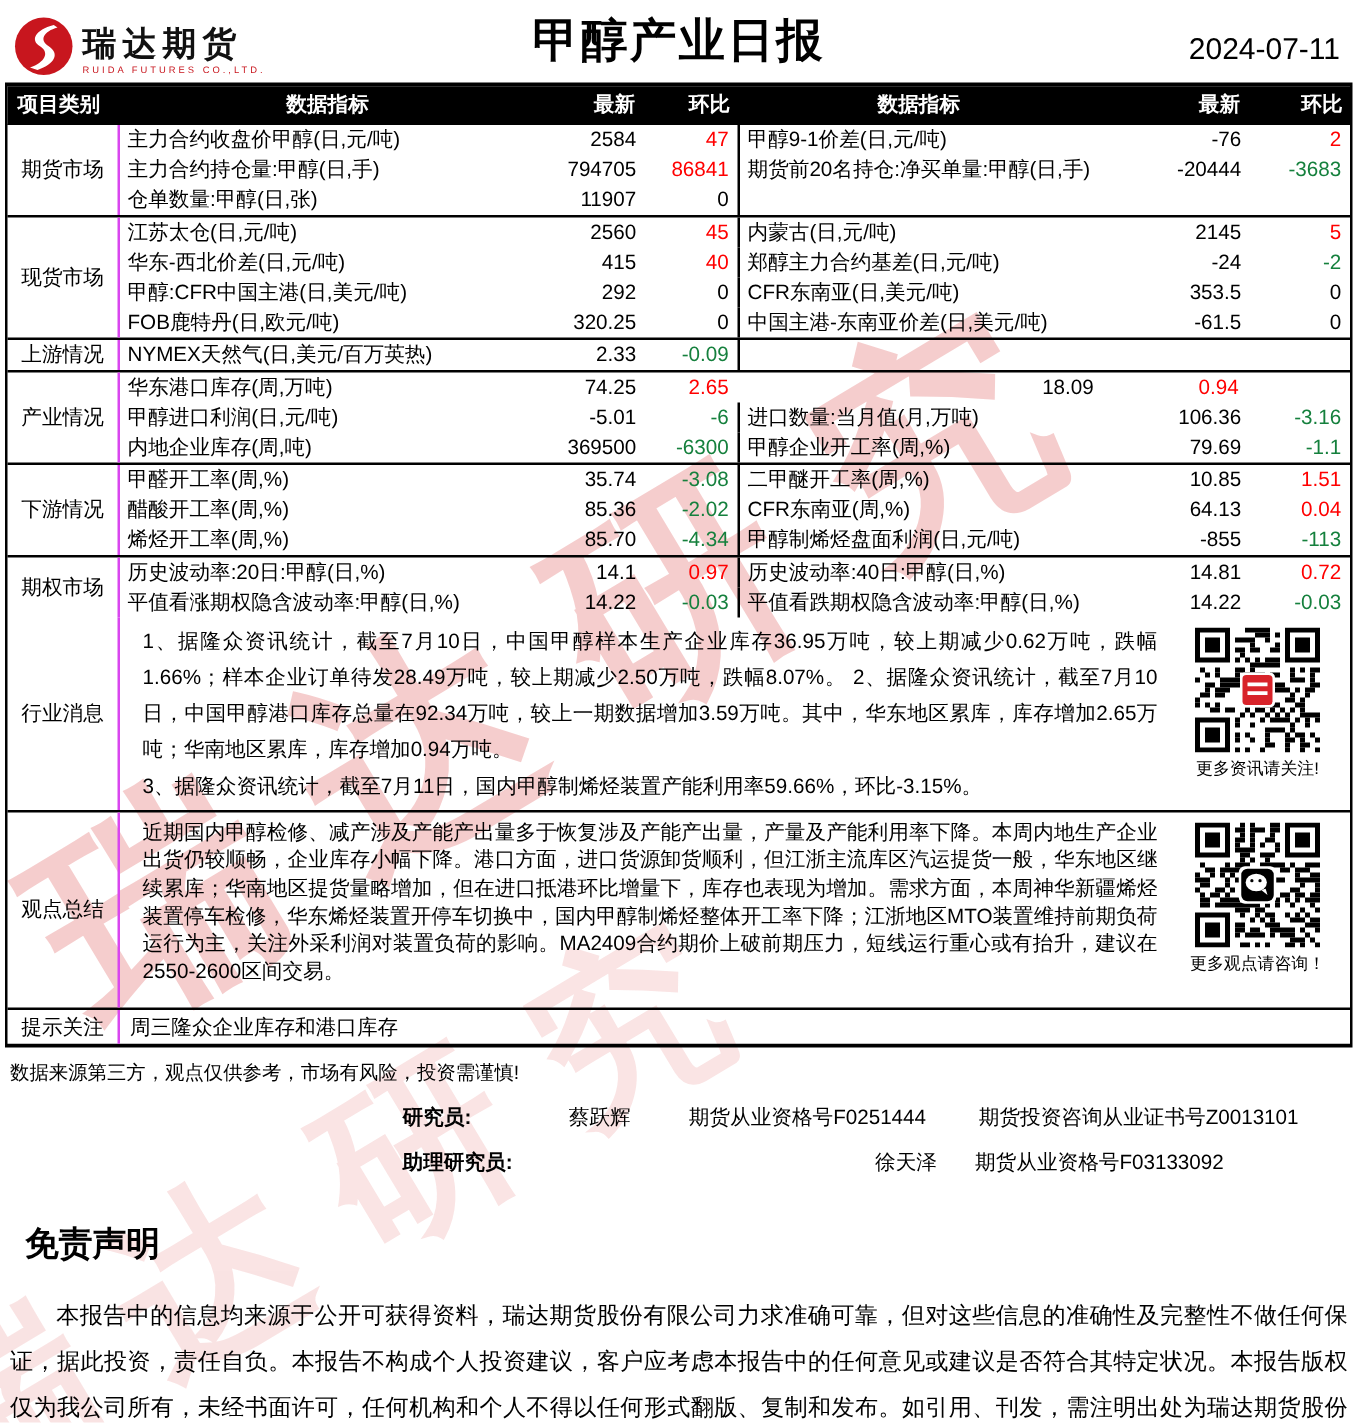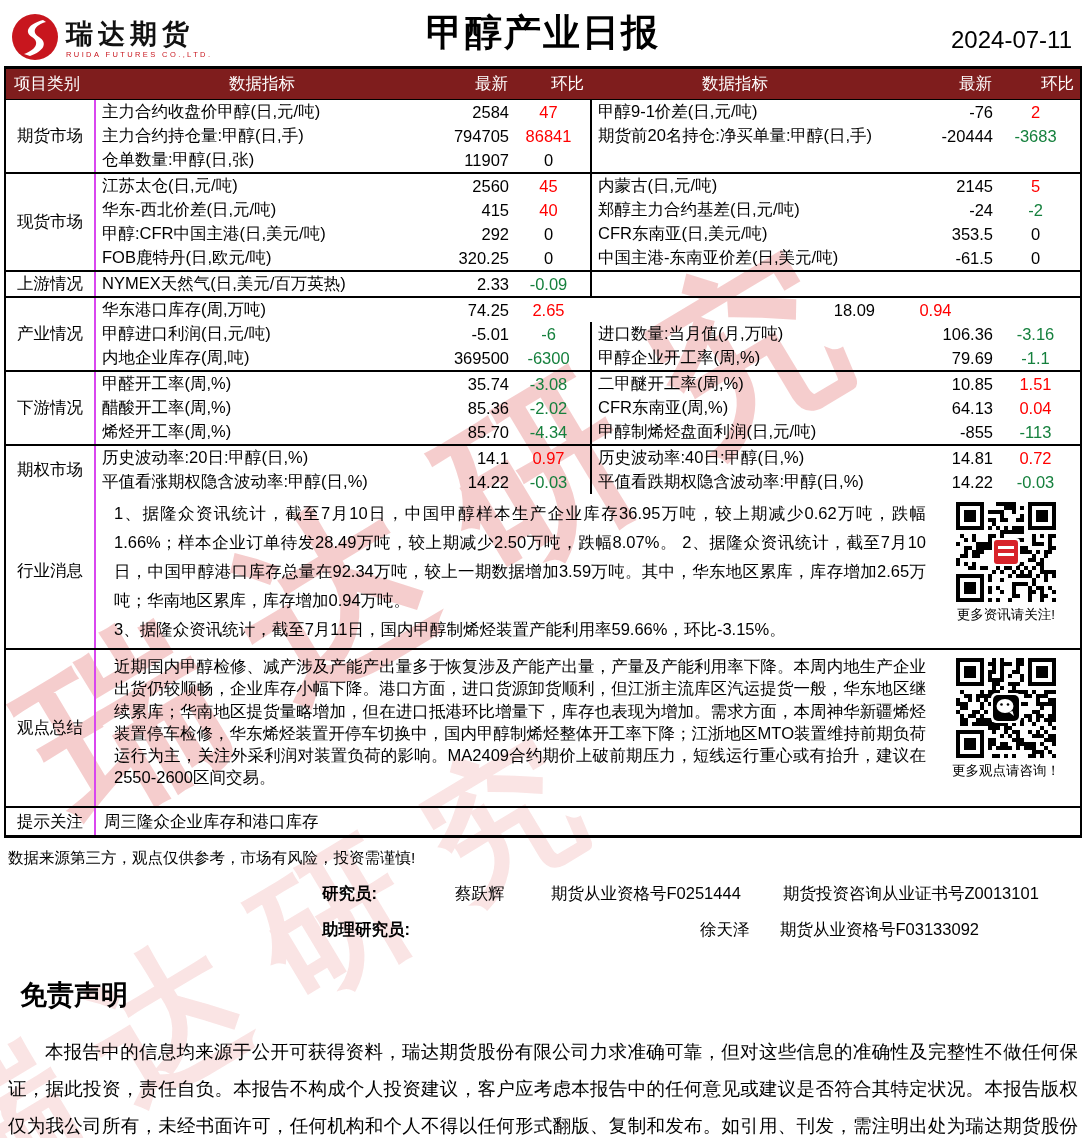--- a/index.html
+++ b/index.html
@@ -20,37 +20,37 @@
   .brand-name { font-size:27px; font-weight:700; letter-spacing:5px; color:#111; line-height:30px;}
   .brand-sub { font-size:7.5px; color:#c8161e; letter-spacing:2.4px; margin-top:1px;}
   .page-title { position:absolute; left:0; right:0; top:8px; text-align:center;
     font-size:37px; font-weight:700; letter-spacing:2px; }
   .report-date { position:absolute; right:14px; top:26px; font-size:24px; }
 
   
   .frame { position:relative; z-index:10; margin:0 4px; border:2px solid #000;
     border-top-width:3px; border-bottom-width:3px; background:transparent; }
   .thead { display:grid; grid-template-columns:90px 332px 86px 76px 290px 118px 1fr;
-    background:#7f1d1d; color:#fff; font-weight:400; font-size:16.5px;
+    background:#000000; color:#fff; font-weight:700; font-size:16.5px;
     height:31px; align-items:center; border-bottom:1px solid #000;}
   .thead .h0 { padding-left:8px; }
   .thead .hc { text-align:center; }
   .thead .hr { text-align:right; padding-right:6px; }
 
   .section { display:flex; border-bottom:2px solid #000; position:relative; background:transparent;}
   .section:last-child { border-bottom:none; }
   .cat { width:90px; flex:0 0 90px; border-right:2px solid #d946ef; display:flex;
     align-items:center; justify-content:center; font-size:16.5px; }
   .rows { flex:1; display:flex; flex-direction:column; justify-content:center;}
   .drow { display:grid; grid-template-columns:332px 86px 76px 290px 118px 1fr;
     height:24px; align-items:center; font-size:16.5px; }
   .cell { overflow:hidden; white-space:nowrap; }
   .lbl { padding-left:6px; }
   .val, .chg { text-align:right; padding-right:5px; }
-  .chg { padding-right:7px;text-align:center; }
+  .chg { padding-right:7px; }
   .r0 { border-left:2px solid #000; height:100%; display:flex; align-items:center; padding-left:6px;}
   .pos { color:#f00; } .neg { color:#15803d; }
 
   .sec-body { flex:1; display:flex; }
   .sec-text { flex:1; padding:5px 6px 4px 18px; font-size:16.5px; text-align:justify; }
   .news-text p { line-height:29px; }
   .sum-text { line-height:22.3px; }
   .qrcol { width:148px; flex:0 0 148px; display:flex; flex-direction:column;
     align-items:center; padding-top:8px; }
   .qrbox { width:100px; height:100px; }

